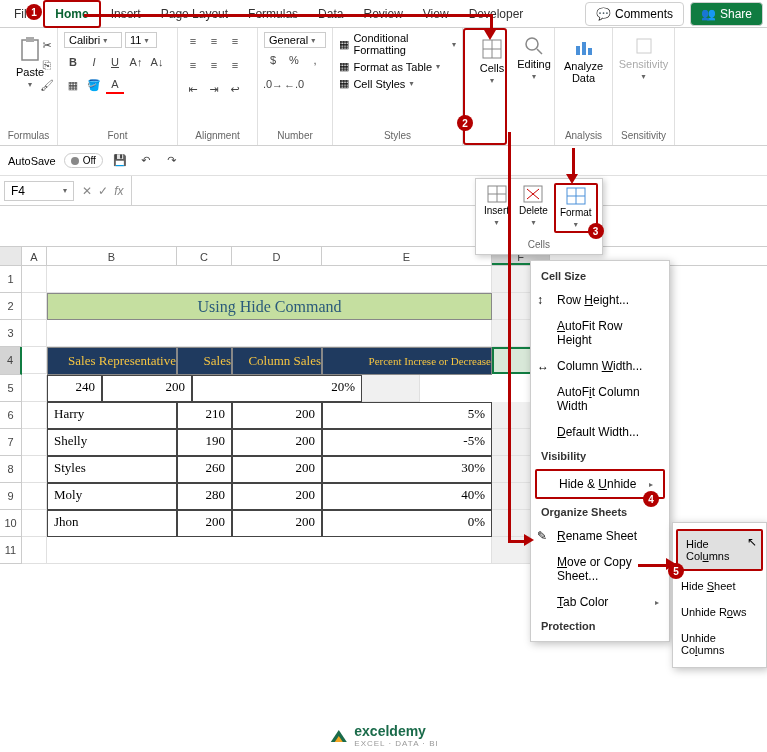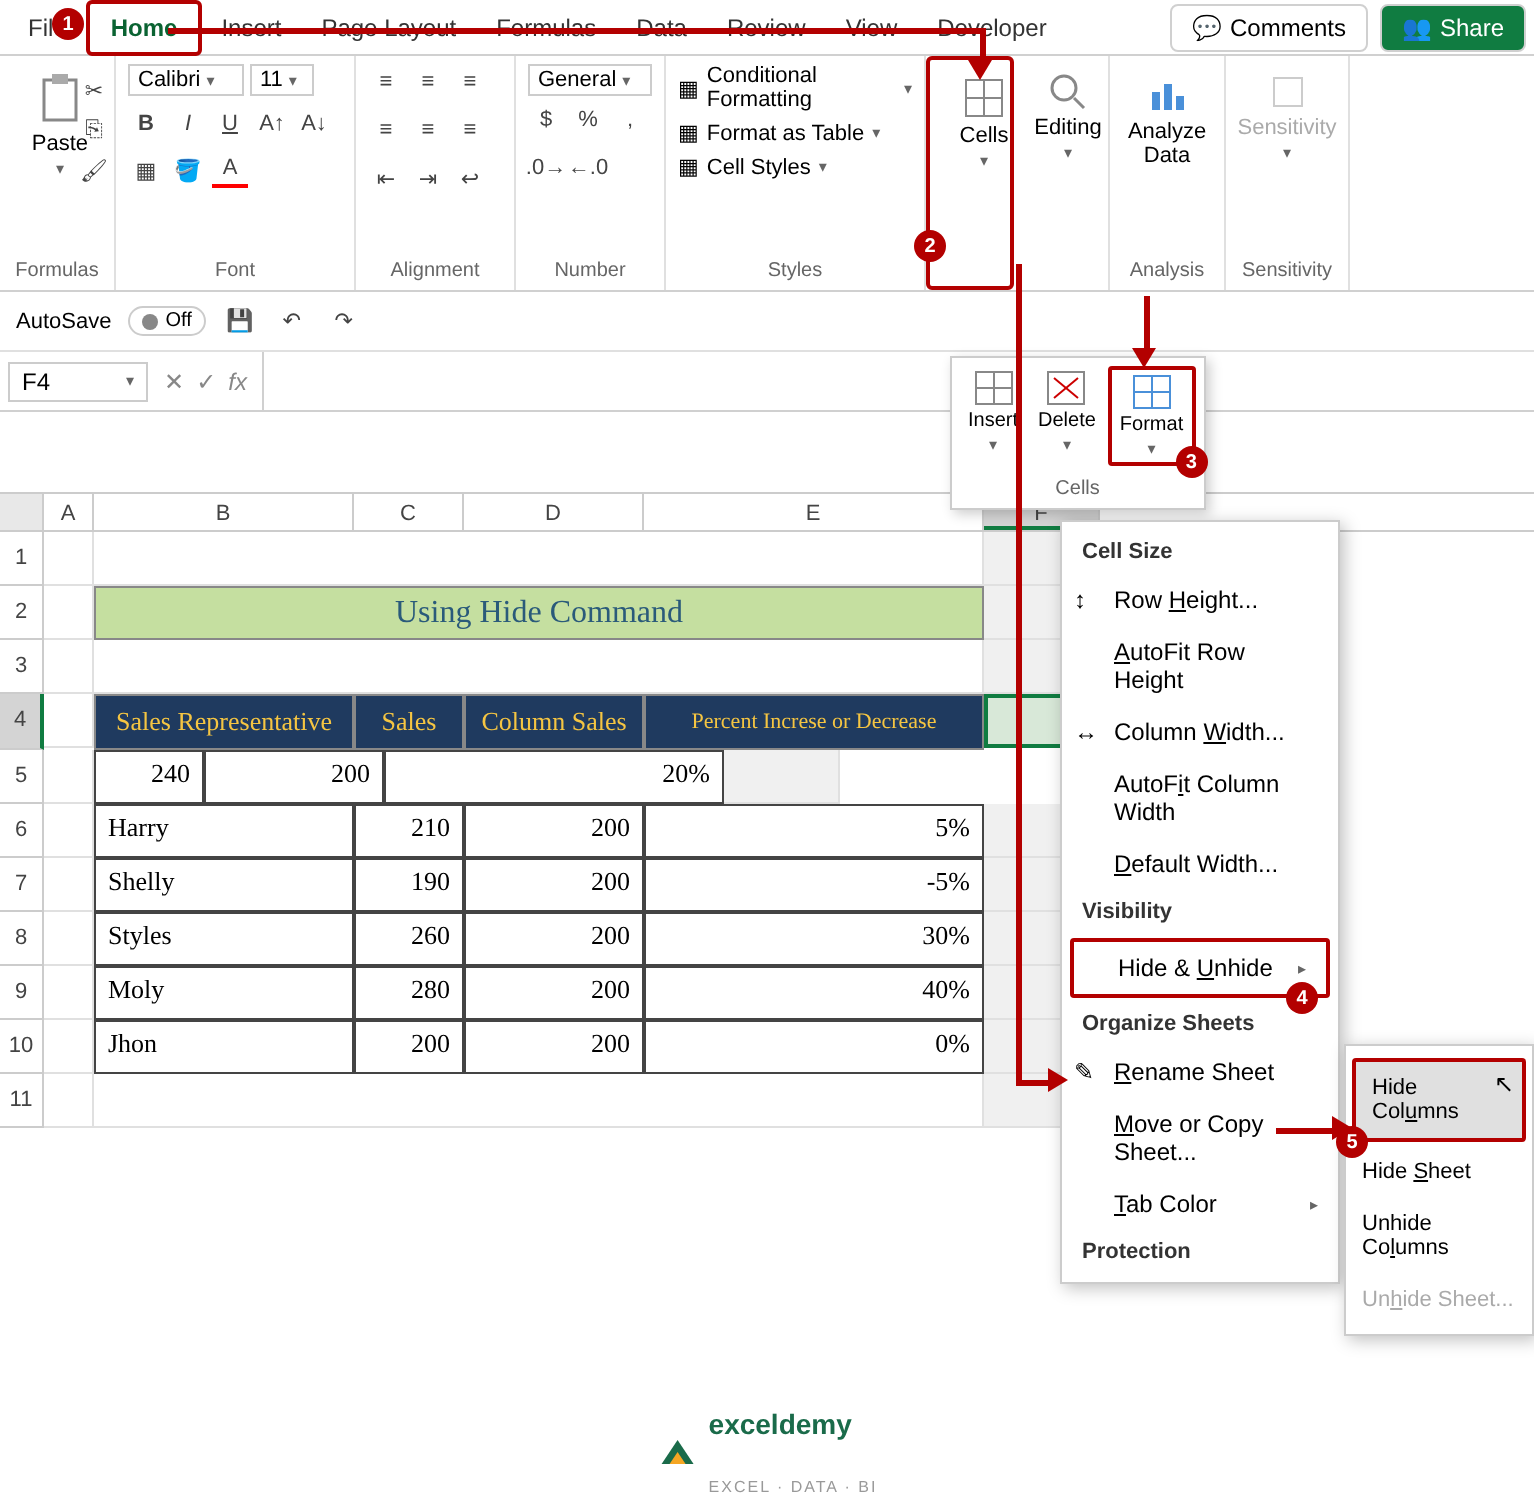--- a/index.html
+++ b/index.html
@@ -42,42 +42,42 @@
 .corner { width: 22px; border-right: 1px solid #ccc; background: #e8e8e8; }
 .ch { border-right: 1px solid #ccc; text-align: center; font-size: 11px; color: #444; line-height: 20px; background: #fff; }
 .ch.sel { background: #d4d4d4; border-bottom: 2px solid #107c41; }
 
 .grid-row { display: flex; }
 .rh { width: 22px; border-right: 1px solid #ccc; border-bottom: 1px solid #ccc; text-align: center; font-size: 11px; color: #444; background: #fff; line-height: 26px; }
 .rh.sel { background: #d4d4d4; border-right: 2px solid #107c41; }
 .cell { border-right: 1px solid #e0e0e0; border-bottom: 1px solid #e0e0e0; height: 27px; font-size: 12px; padding: 3px 5px; }
 
 .title-banner { background: #c5dfa0; border: 1px solid #888; color: #2a5a7a; font-family: 'Comic Sans MS', cursive; font-size: 16px; text-align: center; line-height: 26px; height: 27px; }
-.table-header { background: #1f3a5f; color: #f5c542; font-family: 'Comic Sans MS', cursive; font-size: 13px; text-align: center; border: 1px solid #888; line-height: 26px; }
+.table-header { background: #1f3a5f; color: #f5c542; font-family: 'Comic Sans MS', cursive; font-size: 13px; text-align: right; border: 1px solid #888; line-height: 26px; }
 .table-cell { border: 1px solid #444; font-family: 'Comic Sans MS', cursive; font-size: 13px; padding: 3px 6px; background: #fff; }
 .tr { text-align: right; }
 
 .format-menu { position: absolute; left: 530px; top: 260px; width: 140px; background: #fff; border: 1px solid #ccc; box-shadow: 2px 2px 8px rgba(0,0,0,0.25); font-size: 12px; padding: 4px 0; }
 .menu-header { font-weight: 600; padding: 5px 10px; color: #333; font-size: 11px; }
 .menu-item { padding: 6px 10px 6px 26px; cursor: pointer; display: flex; align-items: center; justify-content: space-between; position: relative; }
 .menu-item.boxed { border: 2px solid #b30000; border-radius: 2px; margin: 2px 4px; padding-left: 22px; }
 .menu-icon { position: absolute; left: 6px; width: 14px; height: 14px; }
 
 .submenu { position: absolute; left: 672px; top: 522px; width: 95px; background: #fff; border: 1px solid #ccc; box-shadow: 2px 2px 8px rgba(0,0,0,0.25); font-size: 11px; padding: 4px 0; }
 .submenu .menu-item { padding: 7px 8px; }
 .submenu .menu-item.hl { background: #e0e0e0; border: 2px solid #b30000; border-radius: 2px; margin: 2px 3px; position: relative; }
 .submenu .disabled { color: #aaa; }
 
 .arrow-h { position: absolute; height: 3px; background: #b30000; }
 .arrow-v { position: absolute; width: 3px; background: #b30000; }
 .arrow-head-r { position: absolute; width: 0; height: 0; border-top: 6px solid transparent; border-bottom: 6px solid transparent; border-left: 10px solid #b30000; }
 .arrow-head-d { position: absolute; width: 0; height: 0; border-left: 6px solid transparent; border-right: 6px solid transparent; border-top: 10px solid #b30000; }
 
 .watermark { position: absolute; bottom: 4px; left: 50%; transform: translateX(-50%); font-size: 14px; color: #1a6b4a; display: flex; align-items: center; gap: 6px; }
-.watermark .sub { font-size: 8px; color: #999; letter-spacing: 1px; margin-top: 19px; }
+.watermark .sub { font-size: 8px; color: #999; letter-spacing: 1px; }
 
 svg { display: block; }
 u.hotkey { text-decoration: underline; }
 
 .chevron { font-size: 8px; color: #666; }
 </style>
 </head>
 <body>
 
 <div class="ribbon-tabs">
@@ -475,24 +475,24 @@
 <div class="submenu">
   <div class="menu-item hl">
     <span>Hide Col<u class="hotkey">u</u>mns</span>
     <span style="position:absolute;right:4px;top:4px;font-size:12px">↖</span>
     <div class="badge" style="left:-10px;bottom:-10px">5</div>
   </div>
   <div class="menu-item">
       <span>Hide <u class="hotkey">S</u>heet</span>
     </div>
   <div class="menu-item">
+      <span>Unhide R<u class="hotkey">o</u>ws</span>
+    </div>
+  <div class="menu-item">
       <span>Unhide Co<u class="hotkey">l</u>umns</span>
-    </div>
-  <div class="menu-item disabled">
-      <span>Un<u class="hotkey">h</u>ide Sheet...</span>
     </div>
 </div>
 
 <div class="arrow-h" style="left:84px;top:14px;width:406px"></div>
 <div class="arrow-v" style="left:490px;top:14px;height:18px"></div>
 <div class="arrow-head-d" style="left:484px;top:30px"></div>
 
 <div class="arrow-v" style="left:508px;top:132px;height:408px"></div>
 <div class="arrow-h" style="left:508px;top:540px;width:18px"></div>
 <div class="arrow-head-r" style="left:524px;top:534px"></div>

